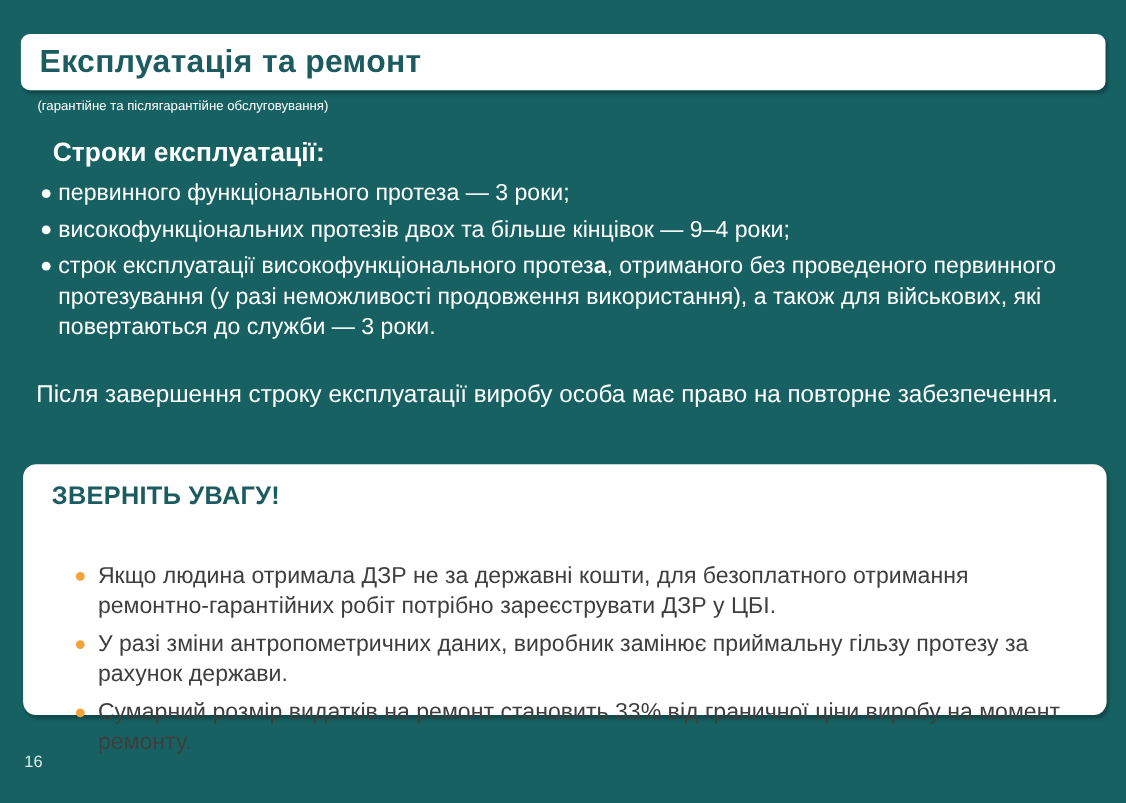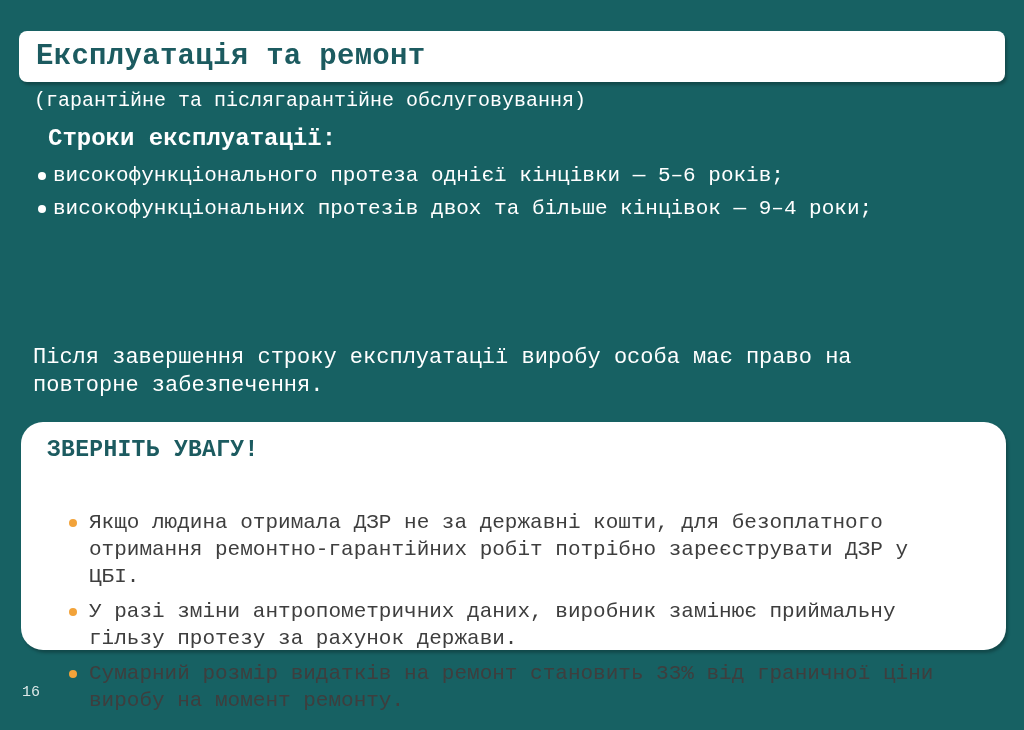--- a/index.html
+++ b/index.html
@@ -2,21 +2,21 @@
 <html><head>
 <meta charset="utf-8">
 <style>
   * { margin: 0; padding: 0; box-sizing: border-box; }
   html, body { background: #0e3b3d; }
   .slide {
     position: relative;
     width: 1024px;
     height: 730px;
     background: #176163;
-    font-family: Liberation Mono, monospace;
+    font-family: Liberation Sans, sans-serif;
     overflow: hidden;
   }
   .title-bar {
     position: absolute;
     left: 19px; top: 31px;
     width: 986px; height: 51px;
     background: #ffffff;
     border-radius: 8px;
     display: flex;
     align-items: center;
@@ -26,21 +26,21 @@
   .title-bar h1 {
     color: #1c5b60;
     font-size: 29px;
     font-weight: bold;
     letter-spacing: 0.3px;
   }
   .subtitle {
     position: absolute;
     left: 34px; top: 89px;
     color: #ffffff;
-    font-size: 20px;
+    font-size: 12px;
   }
   .section-heading {
     position: absolute;
     left: 48px; top: 125px;
     color: #ffffff;
     font-size: 24px;
     font-weight: bold;
   }
   .main-bullets {
     position: absolute;
@@ -70,21 +70,21 @@
     width: 930px;
     color: #ffffff;
     font-size: 22px;
     line-height: 28px;
   }
   .card {
     position: absolute;
     left: 21px; top: 422px;
     width: 985px; height: 228px;
     background: #ffffff;
-    border-radius: 22px;
+    border-radius: 12px;
     padding: 15px 41px 0 26px;
     box-shadow: 2px 3px 3px rgba(0,0,0,0.25);
   }
   .card h2 {
     color: #1c5b60;
     font-size: 23px;
     font-weight: bold;
     letter-spacing: 0.3px;
     margin-bottom: 14px;
   }
@@ -124,24 +124,27 @@
   <div class="title-bar">
     <h1>Експлуатація та ремонт</h1>
   </div>
 
   <div class="subtitle">(гарантійне та післягарантійне обслуговування)</div>
 
   <h2 class="section-heading">Строки експлуатації:</h2>
 
   <ul class="main-bullets">
     <li>
-      <span>високофункціонального протеза однієї кінцівки — 5–6 років;</span>
+      <span>первинного функціонального протеза — 3 роки;</span>
     </li>
     <li>
       <span>високофункціональних протезів двох та більше кінцівок — 9–4 роки;</span>
+    </li>
+    <li>
+      <span>строк експлуатації високофункціонального протез</span><b>а</b><span>, отриманого без проведеного первинного протезування (у разі неможливості продовження використання), а також для військових, які повертаються до служби — 3 роки.</span>
     </li>
   </ul>
 
   <p class="note">Після завершення строку експлуатації виробу особа має право на повторне забезпечення.</p>
 
   <section class="card">
     <h2>ЗВЕРНІТЬ УВАГУ!</h2>
     <ul>
       <li>
         <span>Якщо людина отримала ДЗР не за державні кошти, для безоплатного отримання ремонтно-гарантійних робіт потрібно зареєструвати ДЗР у ЦБІ.</span>

